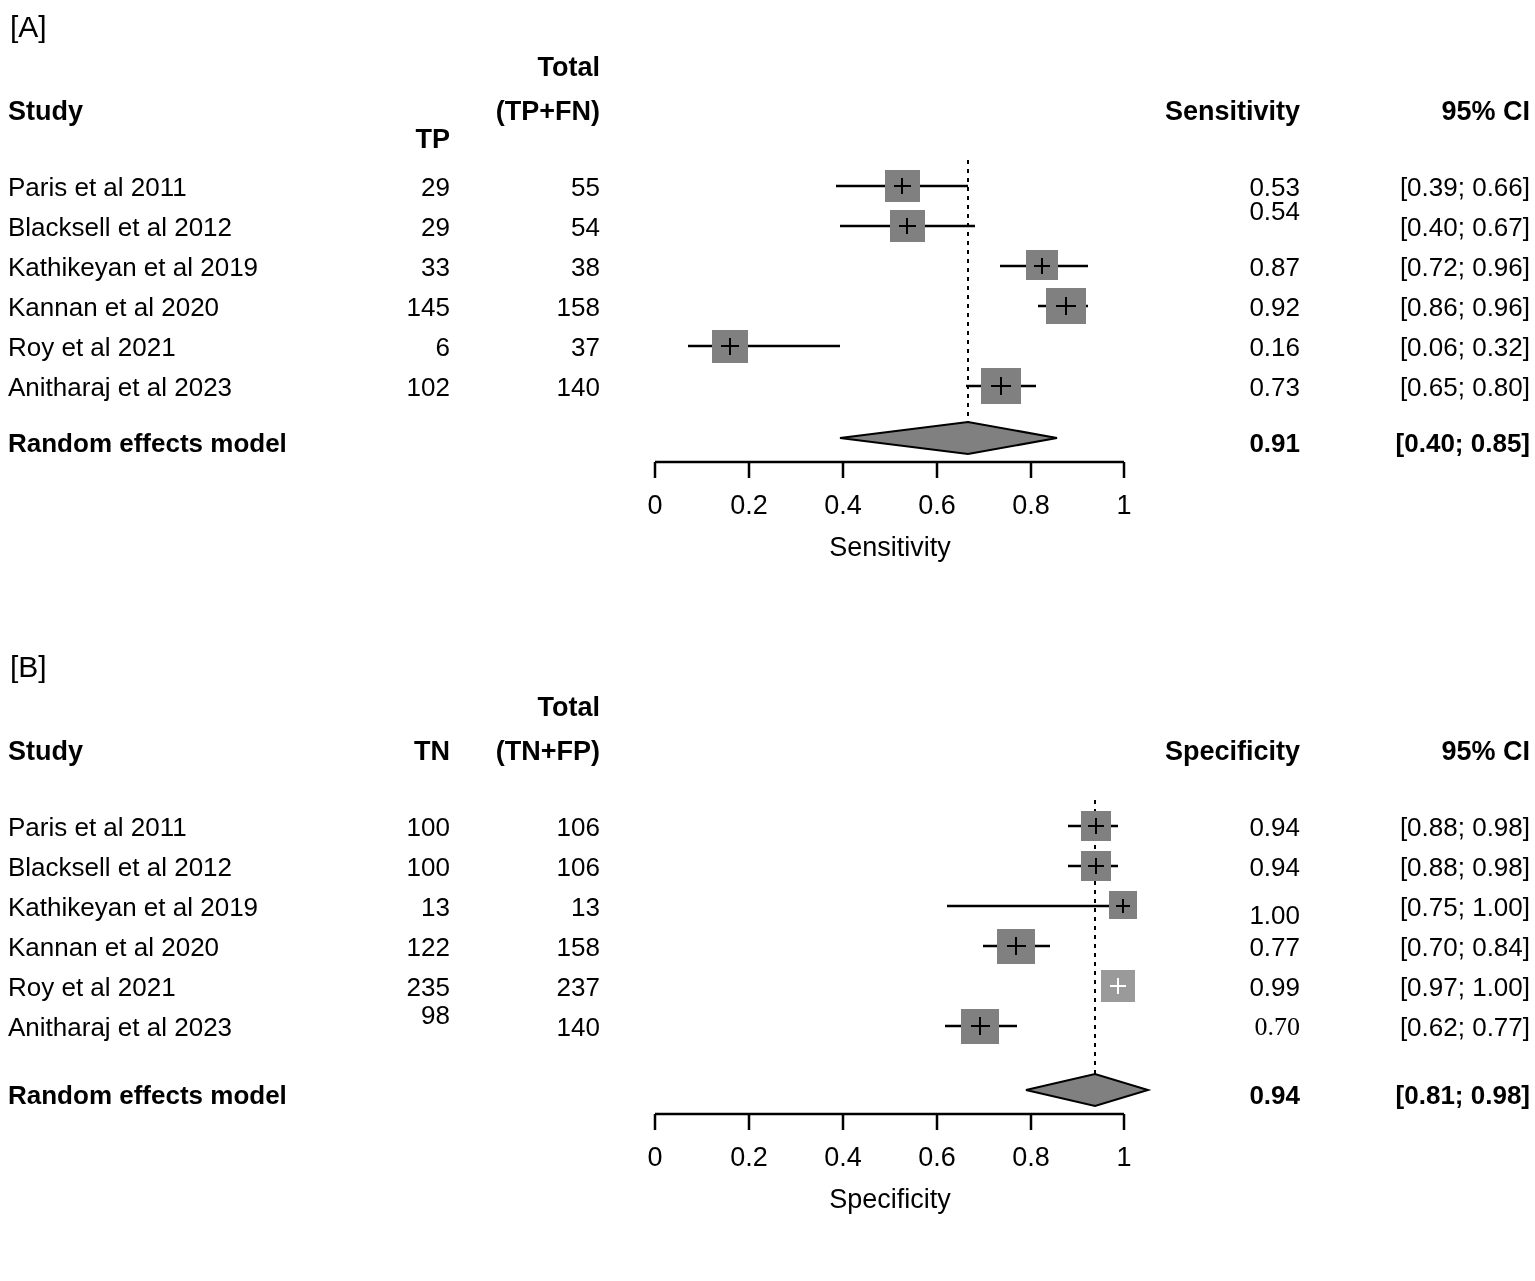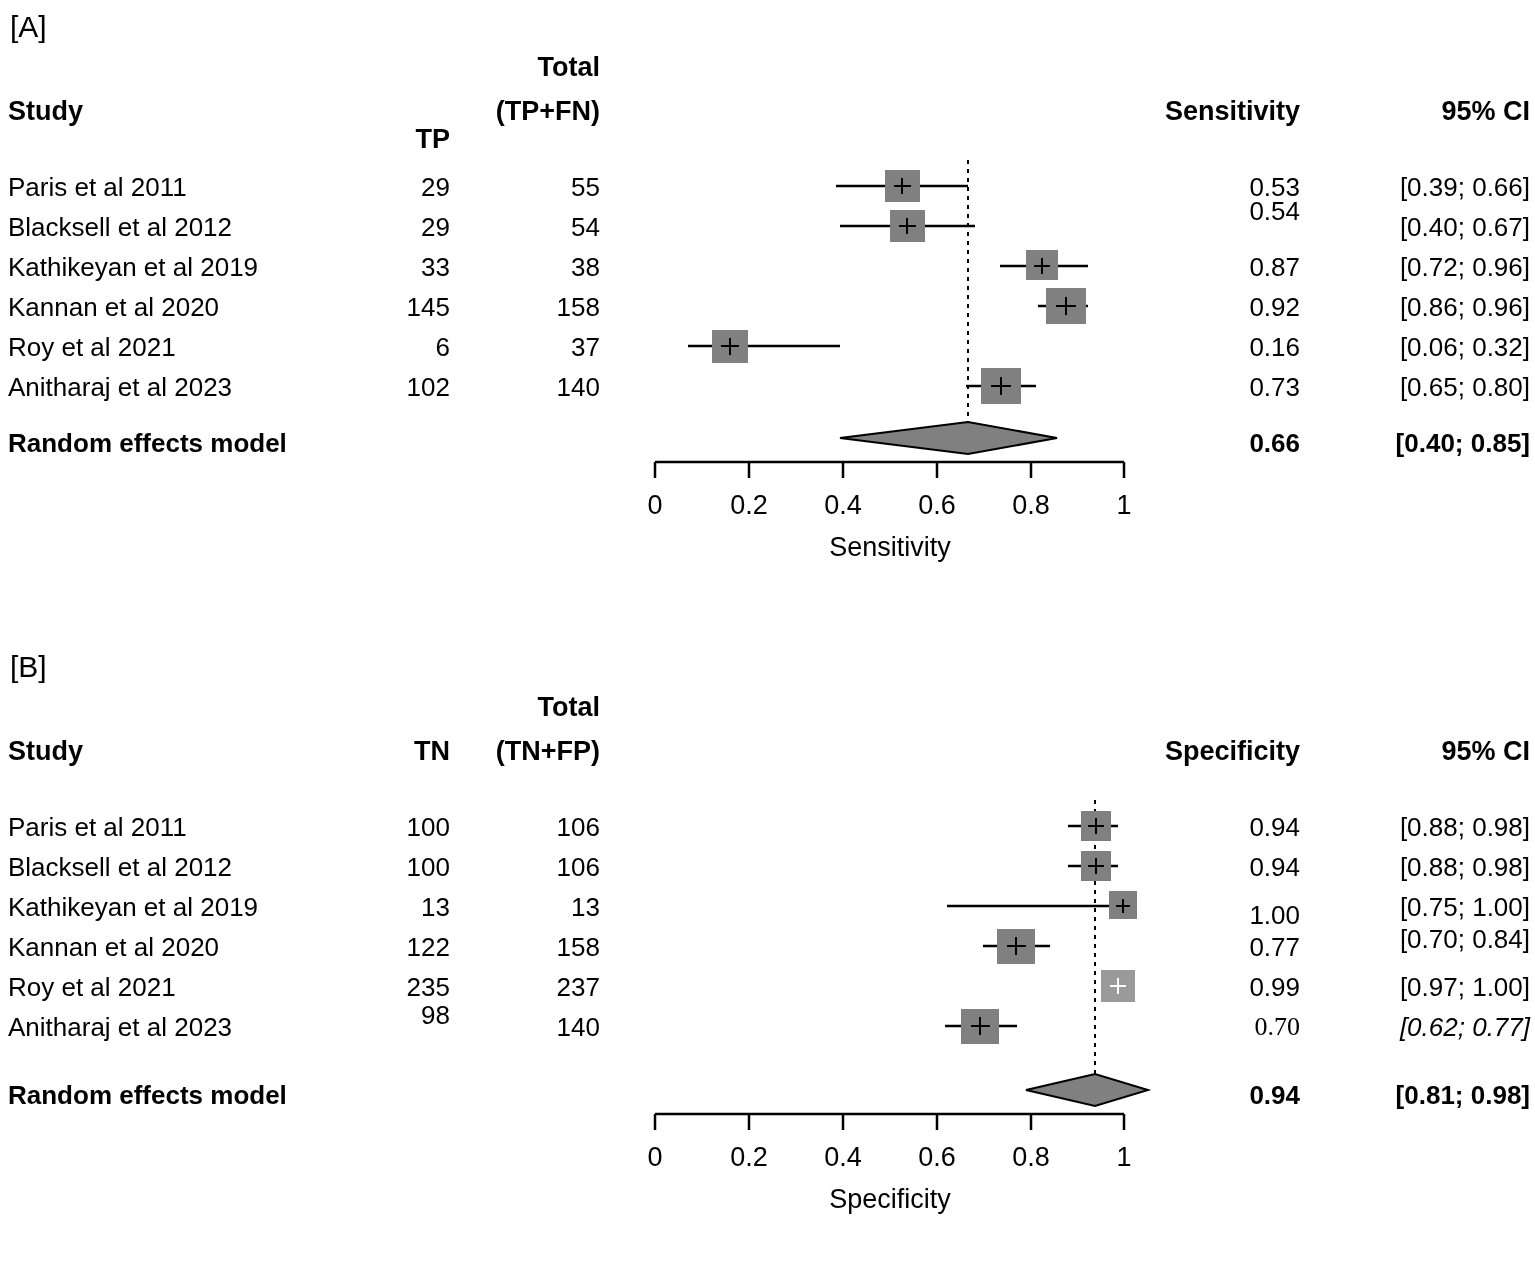--- a/index.html
+++ b/index.html
@@ -120,21 +120,21 @@
   <div class="col-est row-text" style="top: 332px;">0.16</div>
   <div class="col-ci row-text" style="top: 332px;">[0.06; 0.32]</div>
 
   <div class="col-study row-text" style="top: 372px;">Anitharaj et al 2023</div>
   <div class="col-count row-text" style="top: 372px;">102</div>
   <div class="col-total row-text" style="top: 372px;">140</div>
   <div class="col-est row-text" style="top: 372px;">0.73</div>
   <div class="col-ci row-text" style="top: 372px;">[0.65; 0.80]</div>
 
   <div class="col-study row-text bold" style="top: 428px;">Random effects model</div>
-  <div class="col-est row-text bold" style="top: 428px;">0.66</div>
+  <div class="col-est row-text bold" style="top: 428px;">0.91</div>
   <div class="col-ci row-text bold" style="top: 428px;">[0.40; 0.85]</div>
 
   <svg class="plot" viewBox="0 0 1535 620" width="1535" height="620">
 
     <line x1="968" y1="160" x2="968" y2="445" stroke="#000" stroke-width="2" stroke-dasharray="4 5"></line>
 
     <line x1="836" y1="186" x2="968" y2="186" stroke="#000" stroke-width="2.5"></line>
     <rect x="885" y="170" width="35" height="32" fill="#808080"></rect>
     <line x1="894" y1="186" x2="911" y2="186" stroke="#000" stroke-width="2"></line>
     <line x1="902" y1="178" x2="902" y2="194" stroke="#000" stroke-width="2"></line>
@@ -212,33 +212,33 @@
   <div class="col-study row-text" style="top: 252px;">Kathikeyan et al 2019</div>
   <div class="col-count row-text" style="top: 252px;">13</div>
   <div class="col-total row-text" style="top: 252px;">13</div>
   <div class="col-est row-text" style="top: 260px; text-align: right;">1.00</div>
   <div class="col-ci row-text" style="top: 252px;">[0.75; 1.00]</div>
 
   <div class="col-study row-text" style="top: 292px;">Kannan et al 2020</div>
   <div class="col-count row-text" style="top: 292px;">122</div>
   <div class="col-total row-text" style="top: 292px;">158</div>
   <div class="col-est row-text" style="top: 292px;">0.77</div>
-  <div class="col-ci row-text" style="top: 284px;">[0.70; 0.84]</div>
+  <div class="col-ci row-text" style="top: 292px;">[0.70; 0.84]</div>
 
   <div class="col-study row-text" style="top: 332px;">Roy et al 2021</div>
   <div class="col-count row-text" style="top: 332px;">235</div>
   <div class="col-total row-text" style="top: 332px;">237</div>
   <div class="col-est row-text" style="top: 332px;">0.99</div>
   <div class="col-ci row-text" style="top: 332px;">[0.97; 1.00]</div>
 
   <div class="col-study row-text" style="top: 372px;">Anitharaj et al 2023</div>
   <div class="col-count row-text" style="top: 360px;">98</div>
   <div class="col-total row-text" style="top: 372px;">140</div>
   <div class="col-est row-text" style="top: 372px; font-family: Liberation Serif, serif;">0.70</div>
-  <div class="col-ci row-text" style="top: 372px; font-style: italic;">[0.62; 0.77]</div>
+  <div class="col-ci row-text" style="top: 372px;">[0.62; 0.77]</div>
 
   <div class="col-study row-text bold" style="top: 440px;">Random effects model</div>
   <div class="col-est row-text bold" style="top: 440px;">0.94</div>
   <div class="col-ci row-text bold" style="top: 440px;">[0.81; 0.98]</div>
 
   <svg class="plot" viewBox="0 0 1535 641" width="1535" height="641">
 
     <line x1="1095" y1="160" x2="1095" y2="460" stroke="#000" stroke-width="2" stroke-dasharray="4 5"></line>
 
     <line x1="1068" y1="186" x2="1118" y2="186" stroke="#000" stroke-width="2.5"></line>

